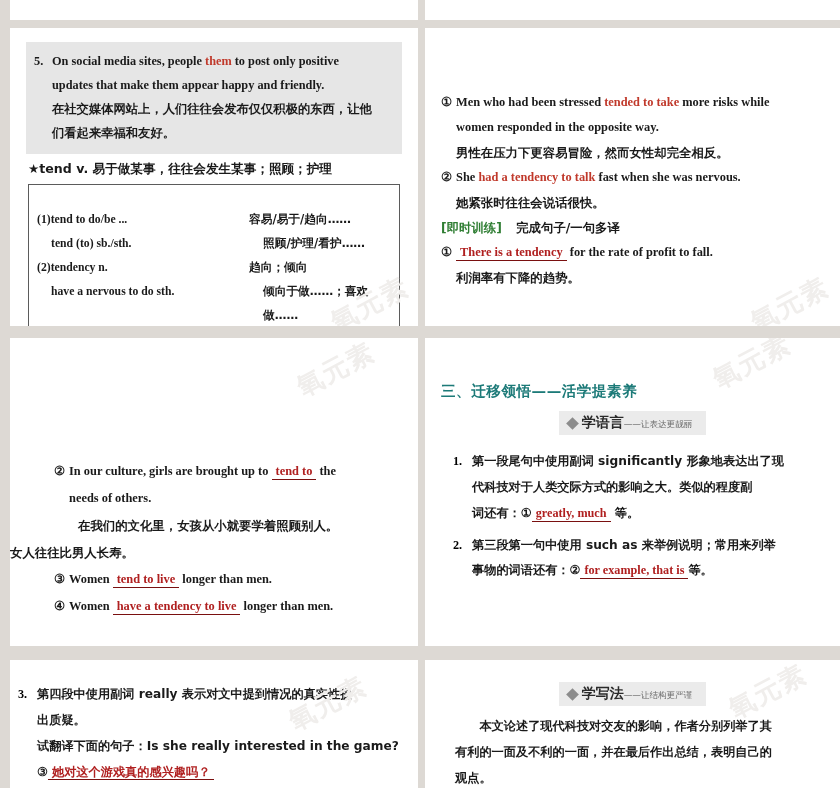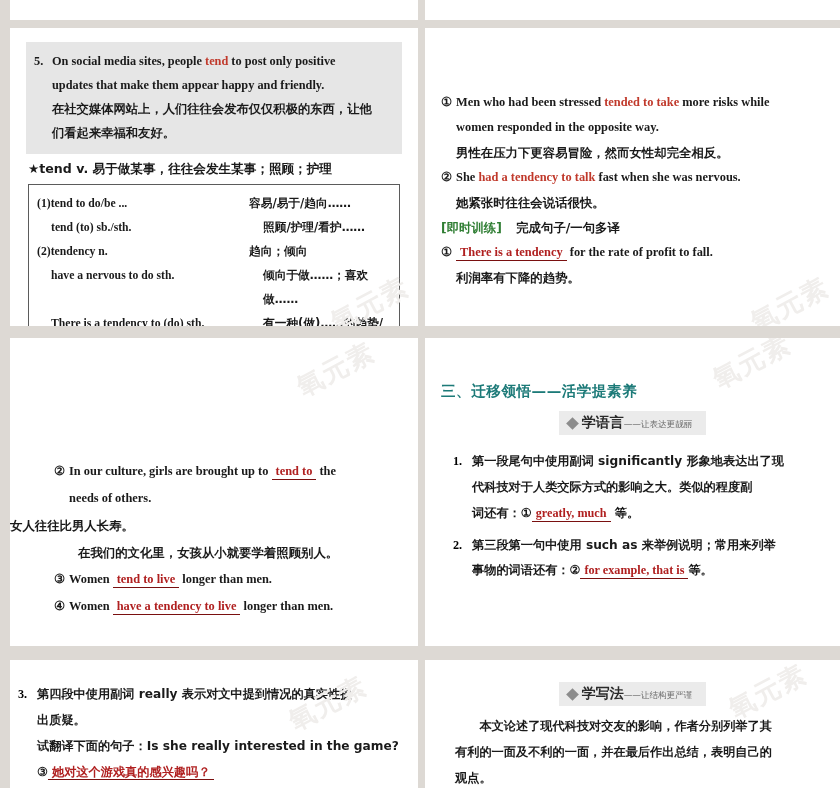--- a/index.html
+++ b/index.html
@@ -40,21 +40,21 @@
 
   
   .hl-block{
     background:#e6e6e6;padding:8px 10px 8px 8px;margin:14px 0 0 0;
     font-size:12.3px;line-height:1.95;
   }
   .hl-block .numline{display:flex;}
   .hl-block .num{width:18px;flex:none;}
   .star-line{font-size:12.6px;margin:7px 0 6px 2px;}
   .tbl{
-    border:1px solid #5b5b5b;margin:0 2px 0 2px;padding:7px 0 7px 0;
+    border:1px solid #5b5b5b;margin:0 2px 0 2px;padding:23px 0 7px 0;
     font-size:11.7px;
   }
   .trow{display:flex;line-height:2.05;padding:0 8px;}
   .tc-l{width:212px;flex:none;}
   .tc-r{flex:1;}
   .indent{padding-left:14px;}
 
   
   .body2{padding-top:62px;font-size:12.4px;line-height:2.02;}
   .ex{display:flex;}
@@ -107,21 +107,21 @@
 
   <div class="panel p-sliver-l"></div>
   <div class="panel p-sliver-r"></div>
 
   <div class="panel p1">
     <div class="inner">
 
       <div class="hl-block en">
         <div class="numline">
           <span class="num">5.</span>
-          <span><span>On social media sites, people </span><span class="red">tend</span><span> to post only positive</span></span>
+          <span><span>On social media sites, people </span><span class="red">them</span><span> to post only positive</span></span>
         </div>
         <div style="margin-left:18px">updates that make them appear happy and friendly.</div>
         <div class="cn" style="margin-left:18px">在社交媒体网站上，人们往往会发布仅仅积极的东西，让他</div>
         <div class="cn" style="margin-left:18px">们看起来幸福和友好。</div>
       </div>
 
       <div class="star-line cn">★tend v. 易于做某事，往往会发生某事；照顾；护理</div>
 
       <div class="tbl">
         <div class="trow">
@@ -182,23 +182,23 @@
   </div>
 
   <div class="panel p3">
     <div class="inner body3">
 
       <div class="ex en">
         <span class="mark">②</span>
         <span><span>In our culture, girls are brought up to </span><span class="redb ul-red">tend to</span><span> the</span></span>
       </div>
       <div class="en cont">needs of others.</div>
+      <div class="cn" style="margin-left:24px">在我们的文化里，女孩从小就要学着照顾别人。</div>
+
       <div class="cn flush">女人往往比男人长寿。</div>
-
-      <div class="cn" style="margin-left:24px">在我们的文化里，女孩从小就要学着照顾别人。</div>
 
       <div class="ex en">
         <span class="mark">③</span>
         <span><span>Women </span><span class="redb ul-red">tend to live</span><span> longer than men.</span></span>
       </div>
 
       <div class="ex en">
         <span class="mark">④</span>
         <span><span>Women </span><span class="redb ul-red">have a tendency to live</span><span> longer than men.</span></span>
       </div>

